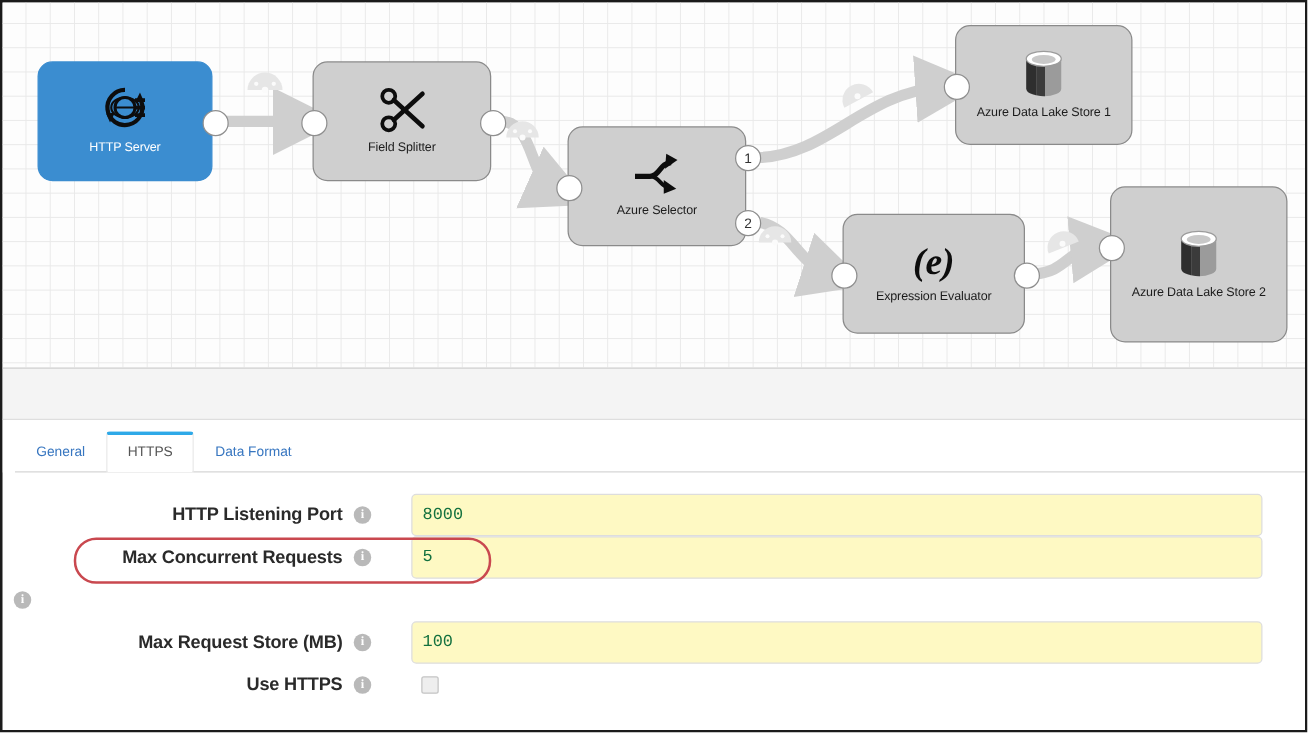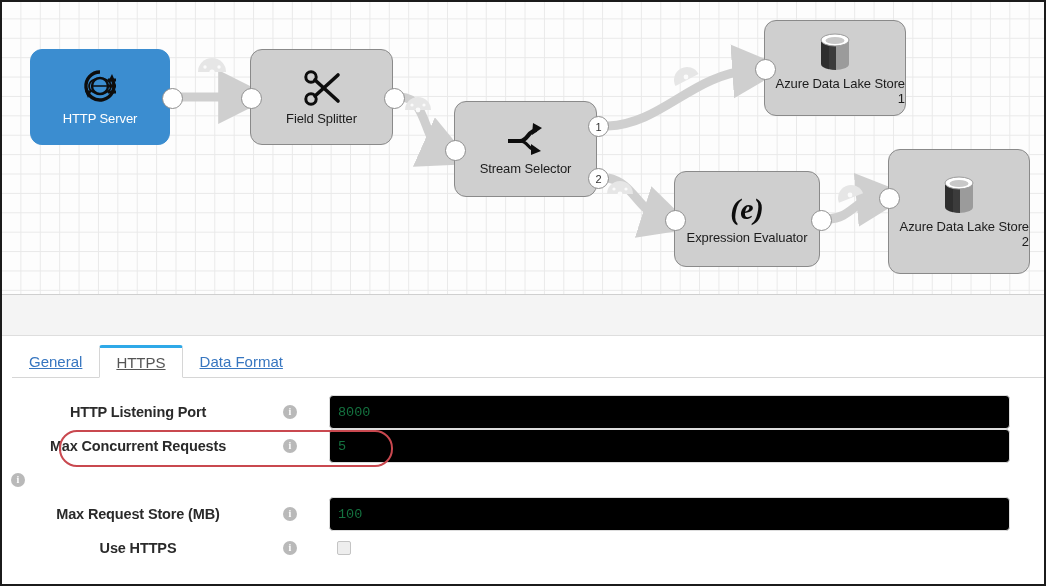--- a/index.html
+++ b/index.html
@@ -48,21 +48,21 @@
   }
   .node.proc {
     background: #cfcfcf;
     border: 1.5px solid #8a8a8a;
   }
   .node.origin {
     background: #3b8dd0;
     border: 1.5px solid #3b8dd0;
   }
   .node-label {
-    font-size: 13px;
+    font-size: 10px;
     line-height: 15px;
     text-align: right;
     color: #1c1c1c;
     letter-spacing: -0.1px;
   }
   .node.origin .node-label { color: #ffffff; }
   .node-icon {
     display: flex;
     align-items: center;
     justify-content: center;
@@ -109,28 +109,27 @@
     height: 41px;
     border-bottom: 1px solid #d6d6d6;
     display: flex;
     align-items: flex-end;
   }
   .tab {
     box-sizing: border-box;
     padding: 0 16px;
     height: 33px;
     line-height: 32px;
-    font-size: 15px;
+    font-size: 11px;
     color: #3776c0;
     cursor: pointer;
     border: 1px solid transparent;
     border-bottom: none;
     background: transparent;
     margin-bottom: -1px;
-    text-decoration: underline;
   }
   .tab.active {
     color: #555555;
     background: #ffffff;
     border: 1px solid #d6d6d6;
     border-bottom: 1px solid #ffffff;
     border-top: 3px solid #2ea9e8;
     border-radius: 3px 3px 0 0;
     line-height: 29px;
   }
@@ -144,21 +143,21 @@
     box-sizing: border-box;
   }
   .frow {
     display: flex;
     align-items: center;
     height: 34px;
     margin-bottom: 0px;
   }
   .flabel {
     width: 272px;
-    text-align: center;
+    text-align: right;
     font-size: 14.5px;
     font-weight: bold;
     color: #2a2a2a;
     letter-spacing: -0.15px;
     padding-right: 0px;
     white-space: nowrap;
   }
   .info-icon {
     width: 14px; height: 14px;
     border-radius: 50%;
@@ -177,21 +176,21 @@
   .fctl {
     margin-left: 32px;
     flex: none;
   }
   .finput {
     box-sizing: border-box;
     width: 681px;
     height: 28px;
     border: 1px solid #dddddd;
     border-radius: 4px;
-    background: #000000;
+    background: #fef9c3;
     font-family: "Liberation Mono", monospace;
     font-size: 13.5px;
     color: #14713f;
     padding: 16px 8px;
     outline: none;
   }
   .finput.placeholder-style { color: #8b8b8b; }
   .fcheck {
     width: 14px; height: 14px;
     box-sizing: border-box;
@@ -298,21 +297,21 @@
 
     <div class="node proc" style="left:452px;top:99px;width:143px;height:96px;">
       <div class="node-icon">
         <svg width="44" height="36" viewBox="0 0 44 36">
           <path d="M4 19 H16 C24 19 24 8 33 8" fill="none" stroke="#0d0d0d" stroke-width="4.2"></path>
           <path d="M16 19 C24 19 24 28 32 28" fill="none" stroke="#0d0d0d" stroke-width="3.2"></path>
           <path d="M29 1 L38 6 L28 13 z" fill="#0d0d0d"></path>
           <path d="M27 22 L37 29 L27 33 z" fill="#0d0d0d"></path>
         </svg>
       </div>
-      <div class="node-label">Stream Selector</div>
+      <div class="node-label">Azure Selector</div>
       <div class="port" style="left:-10px;top:38px;"></div>
       <div class="port" style="left:133px;top:14px;">
         <span>1</span>
       </div>
       <div class="port" style="left:133px;top:66px;">
         <span>2</span>
       </div>
     </div>
 
     <div class="node proc" style="left:672px;top:169px;width:146px;height:96px;">

